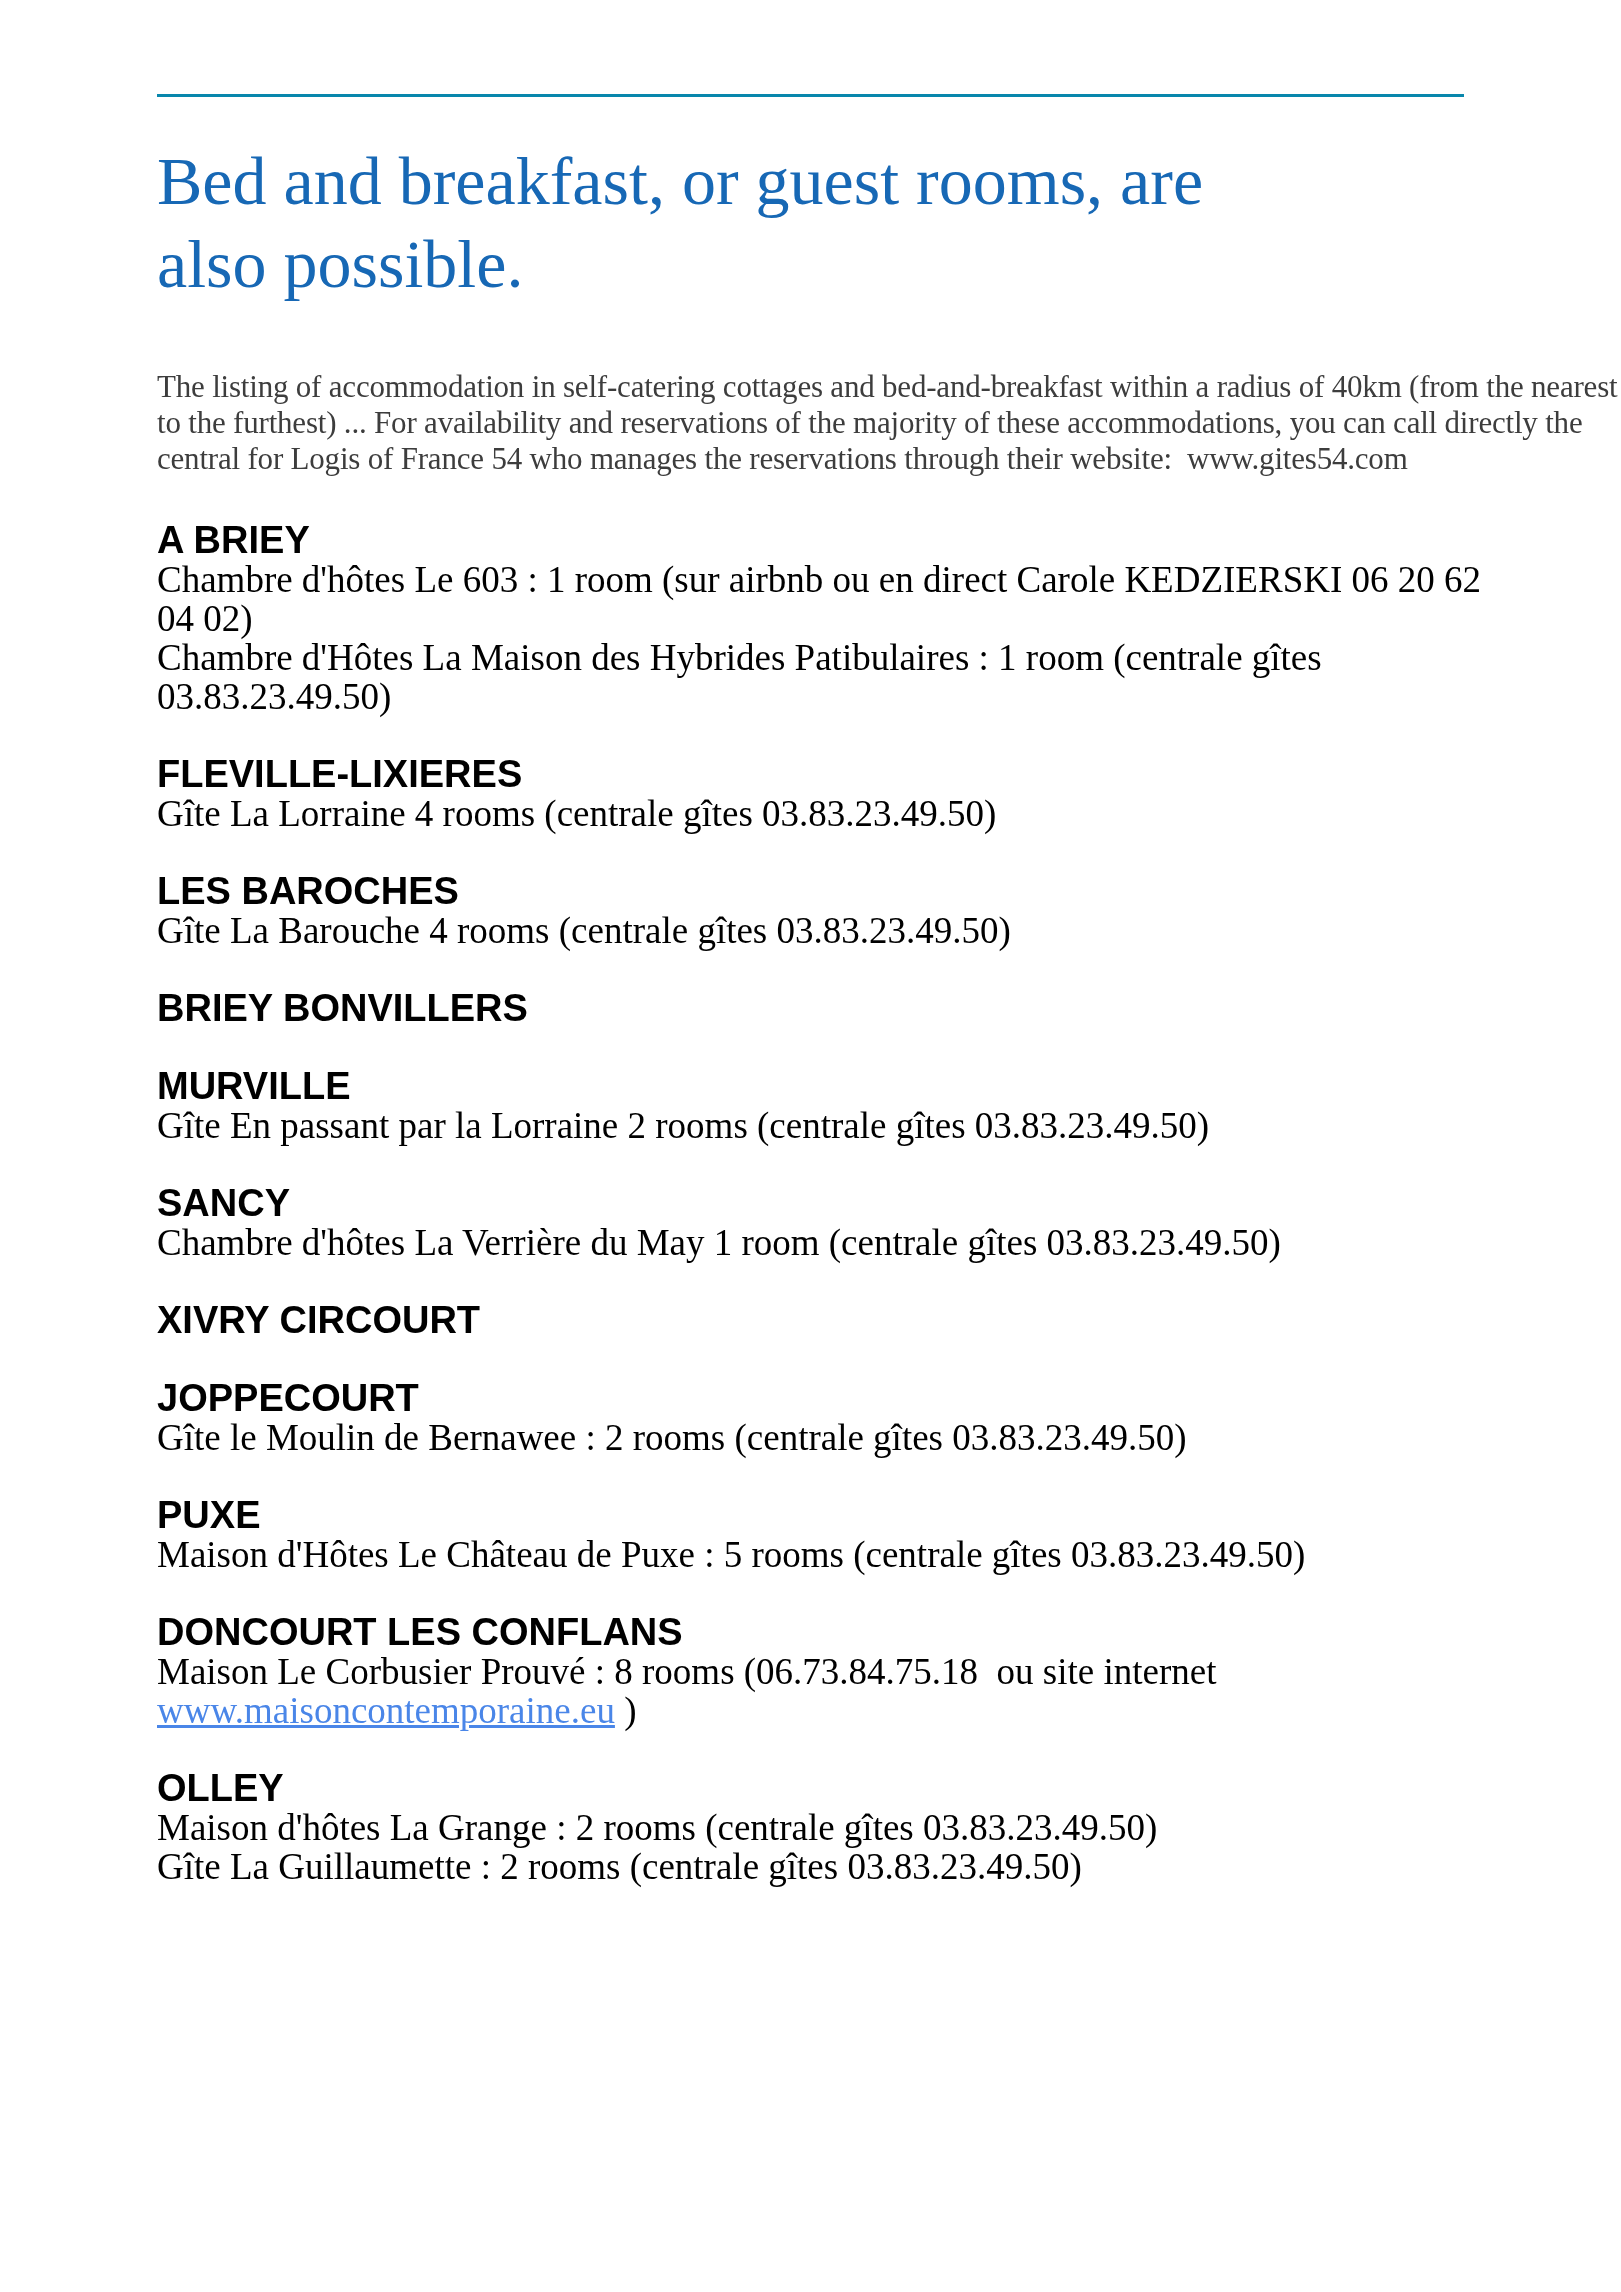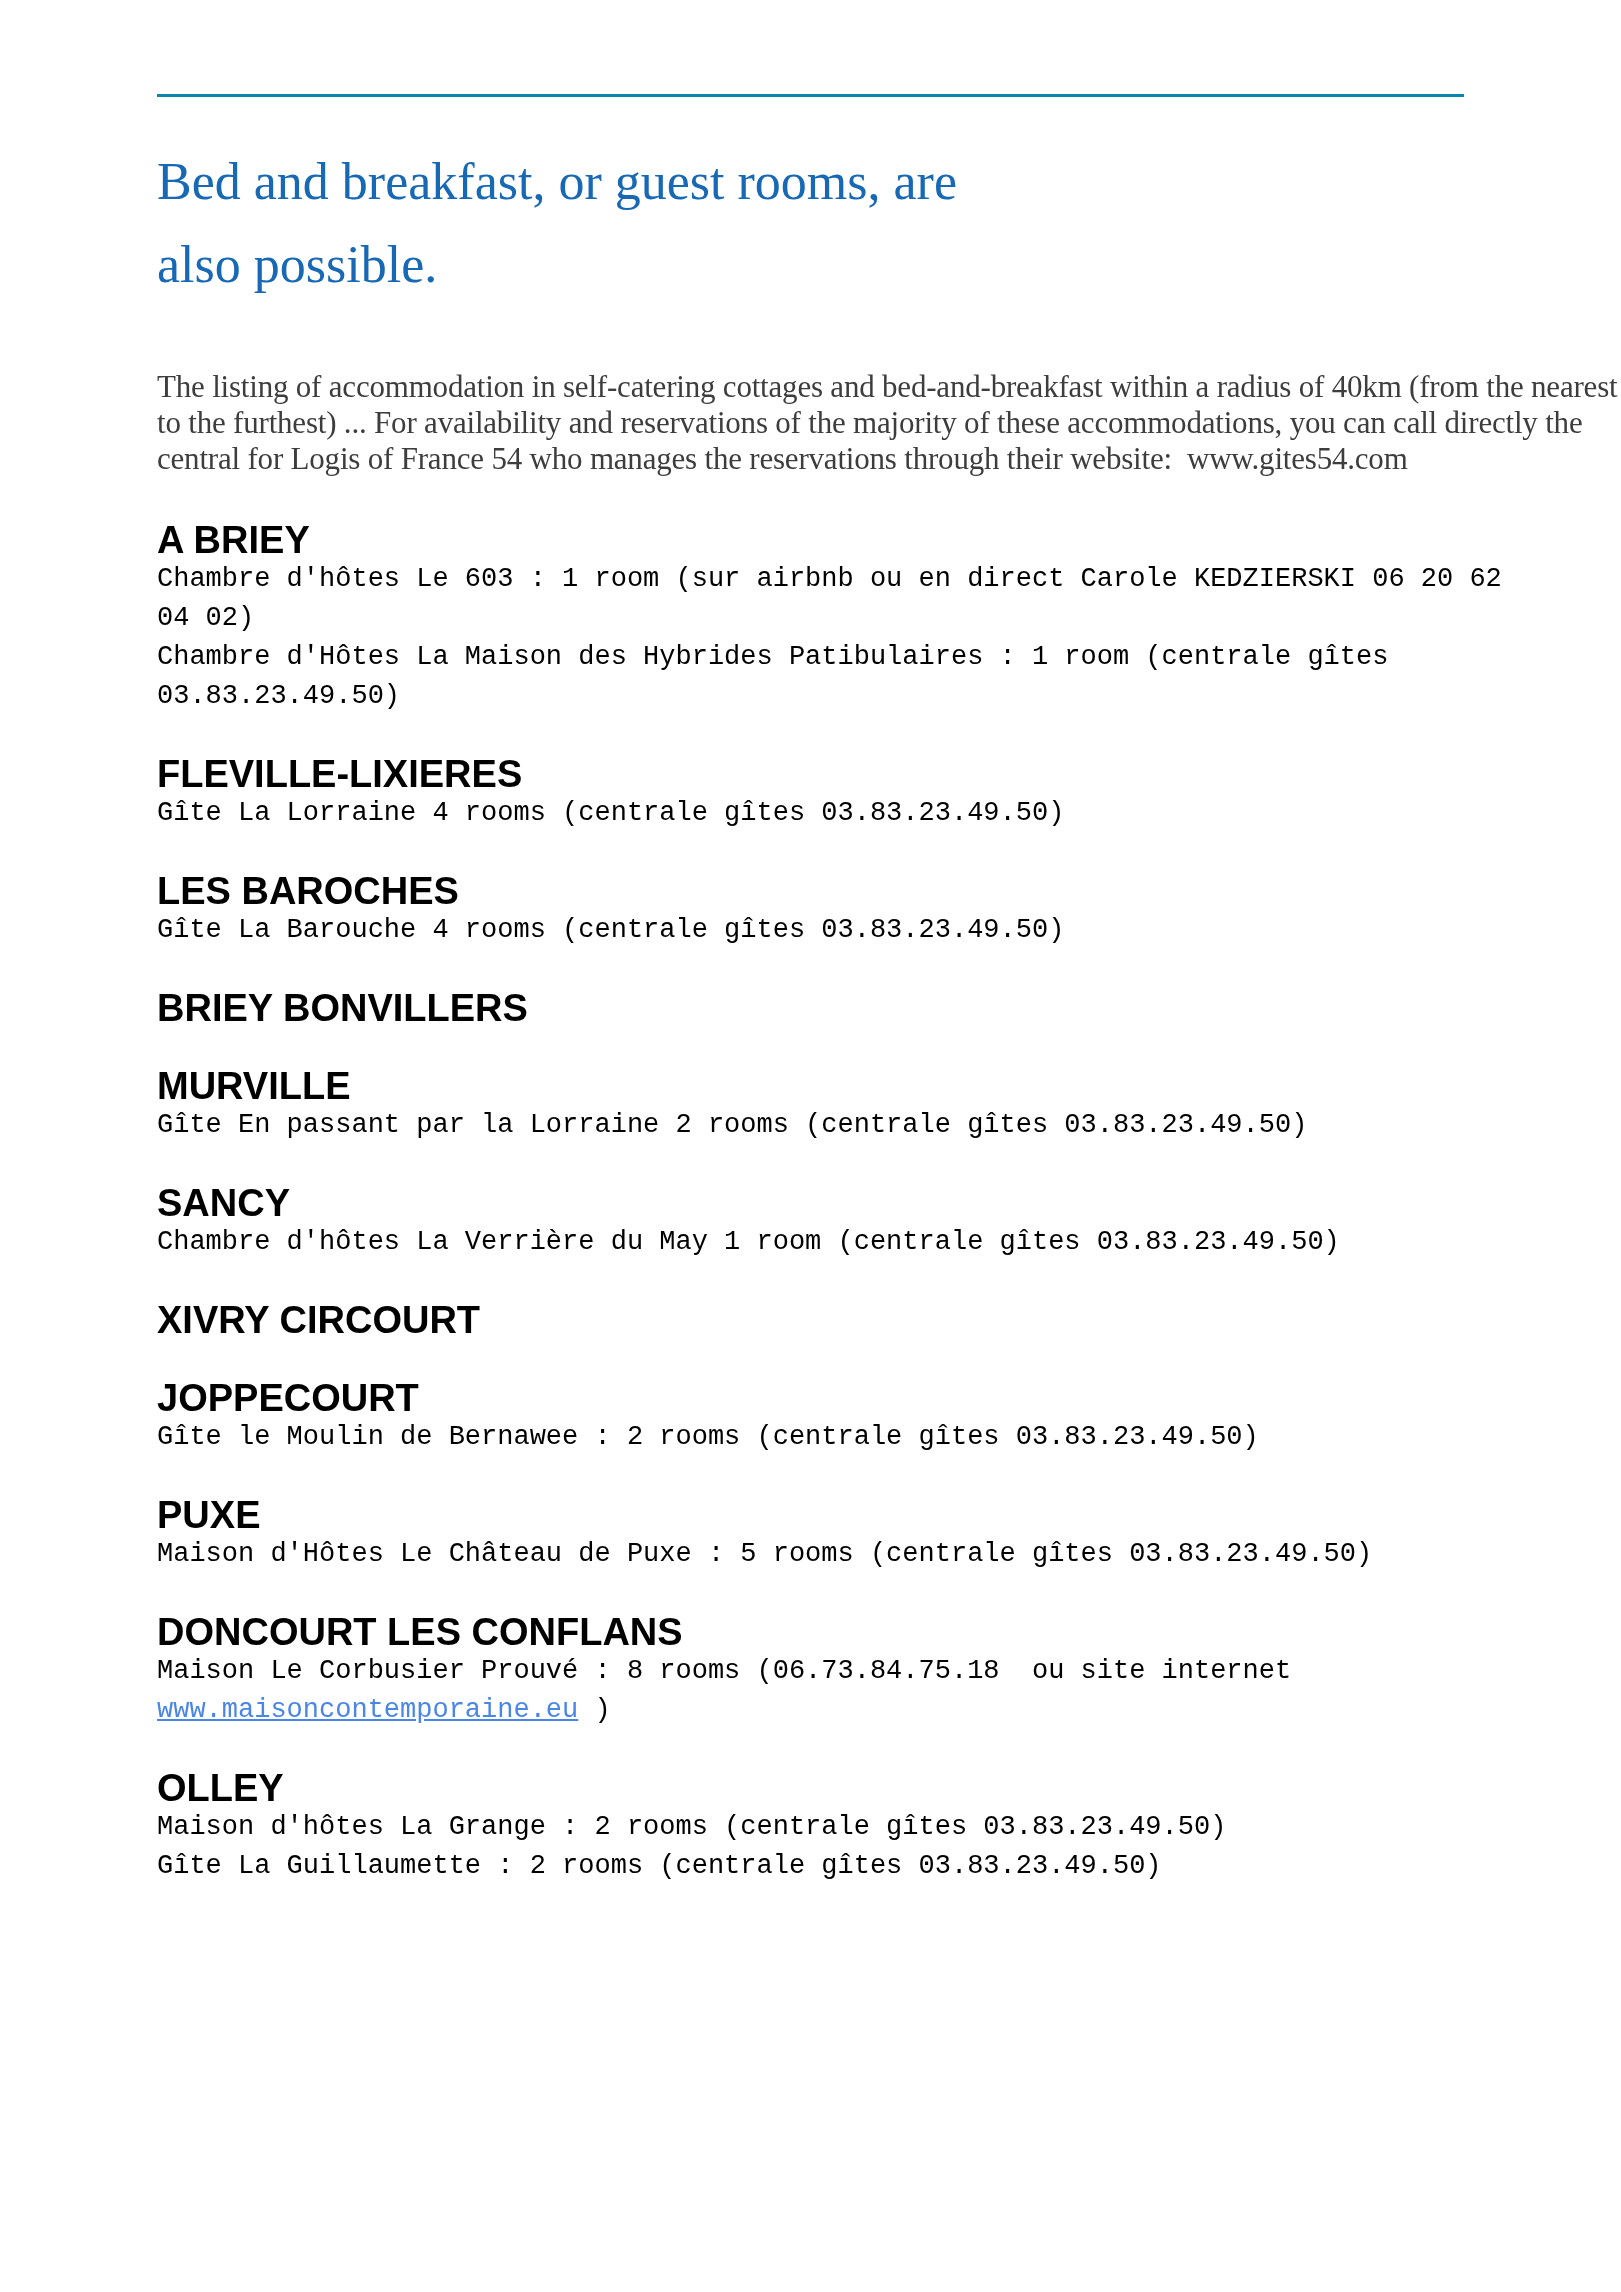--- a/index.html
+++ b/index.html
@@ -23,21 +23,21 @@
   .top-rule {
     border: none;
     height: 0;
     border-top: 3.9px solid var(--rule-color, #0887AC);
     margin: 0;
   }
   .title {
     margin: 43px 0 0 0;
     font-family: "Liberation Serif", "DejaVu Serif", serif;
     font-weight: 400;
-    font-size: 52px;
+    font-size: 68px;
     line-height: 83px;
     color: var(--title-color, #1768B5);
     white-space: pre;
   }
   .title .tline { display: block; }
   .intro {
     margin: 63px 0 0 0;
     font-family: "Liberation Serif", "DejaVu Serif", serif;
     font-size: 31px;
     line-height: 36px;
@@ -54,23 +54,23 @@
   }
   .section-heading {
     font-family: "Liberation Sans", "DejaVu Sans", sans-serif;
     font-weight: 700;
     font-size: 38px;
     line-height: 39px;
     color: var(--body-color, #000000);
     white-space: pre;
   }
   .acc-line {
-    font-family: Liberation Mono, monospace;
+    font-family: Liberation Serif, serif;
     font-weight: 400;
-    font-size: 27px;
+    font-size: 37px;
     line-height: 39px;
     color: var(--body-color, #000000);
     white-space: pre;
   }
   a.weblink {
     color: var(--link-color, #4A86E8);
     text-decoration: underline;
     cursor: pointer;
   }
 </style>

